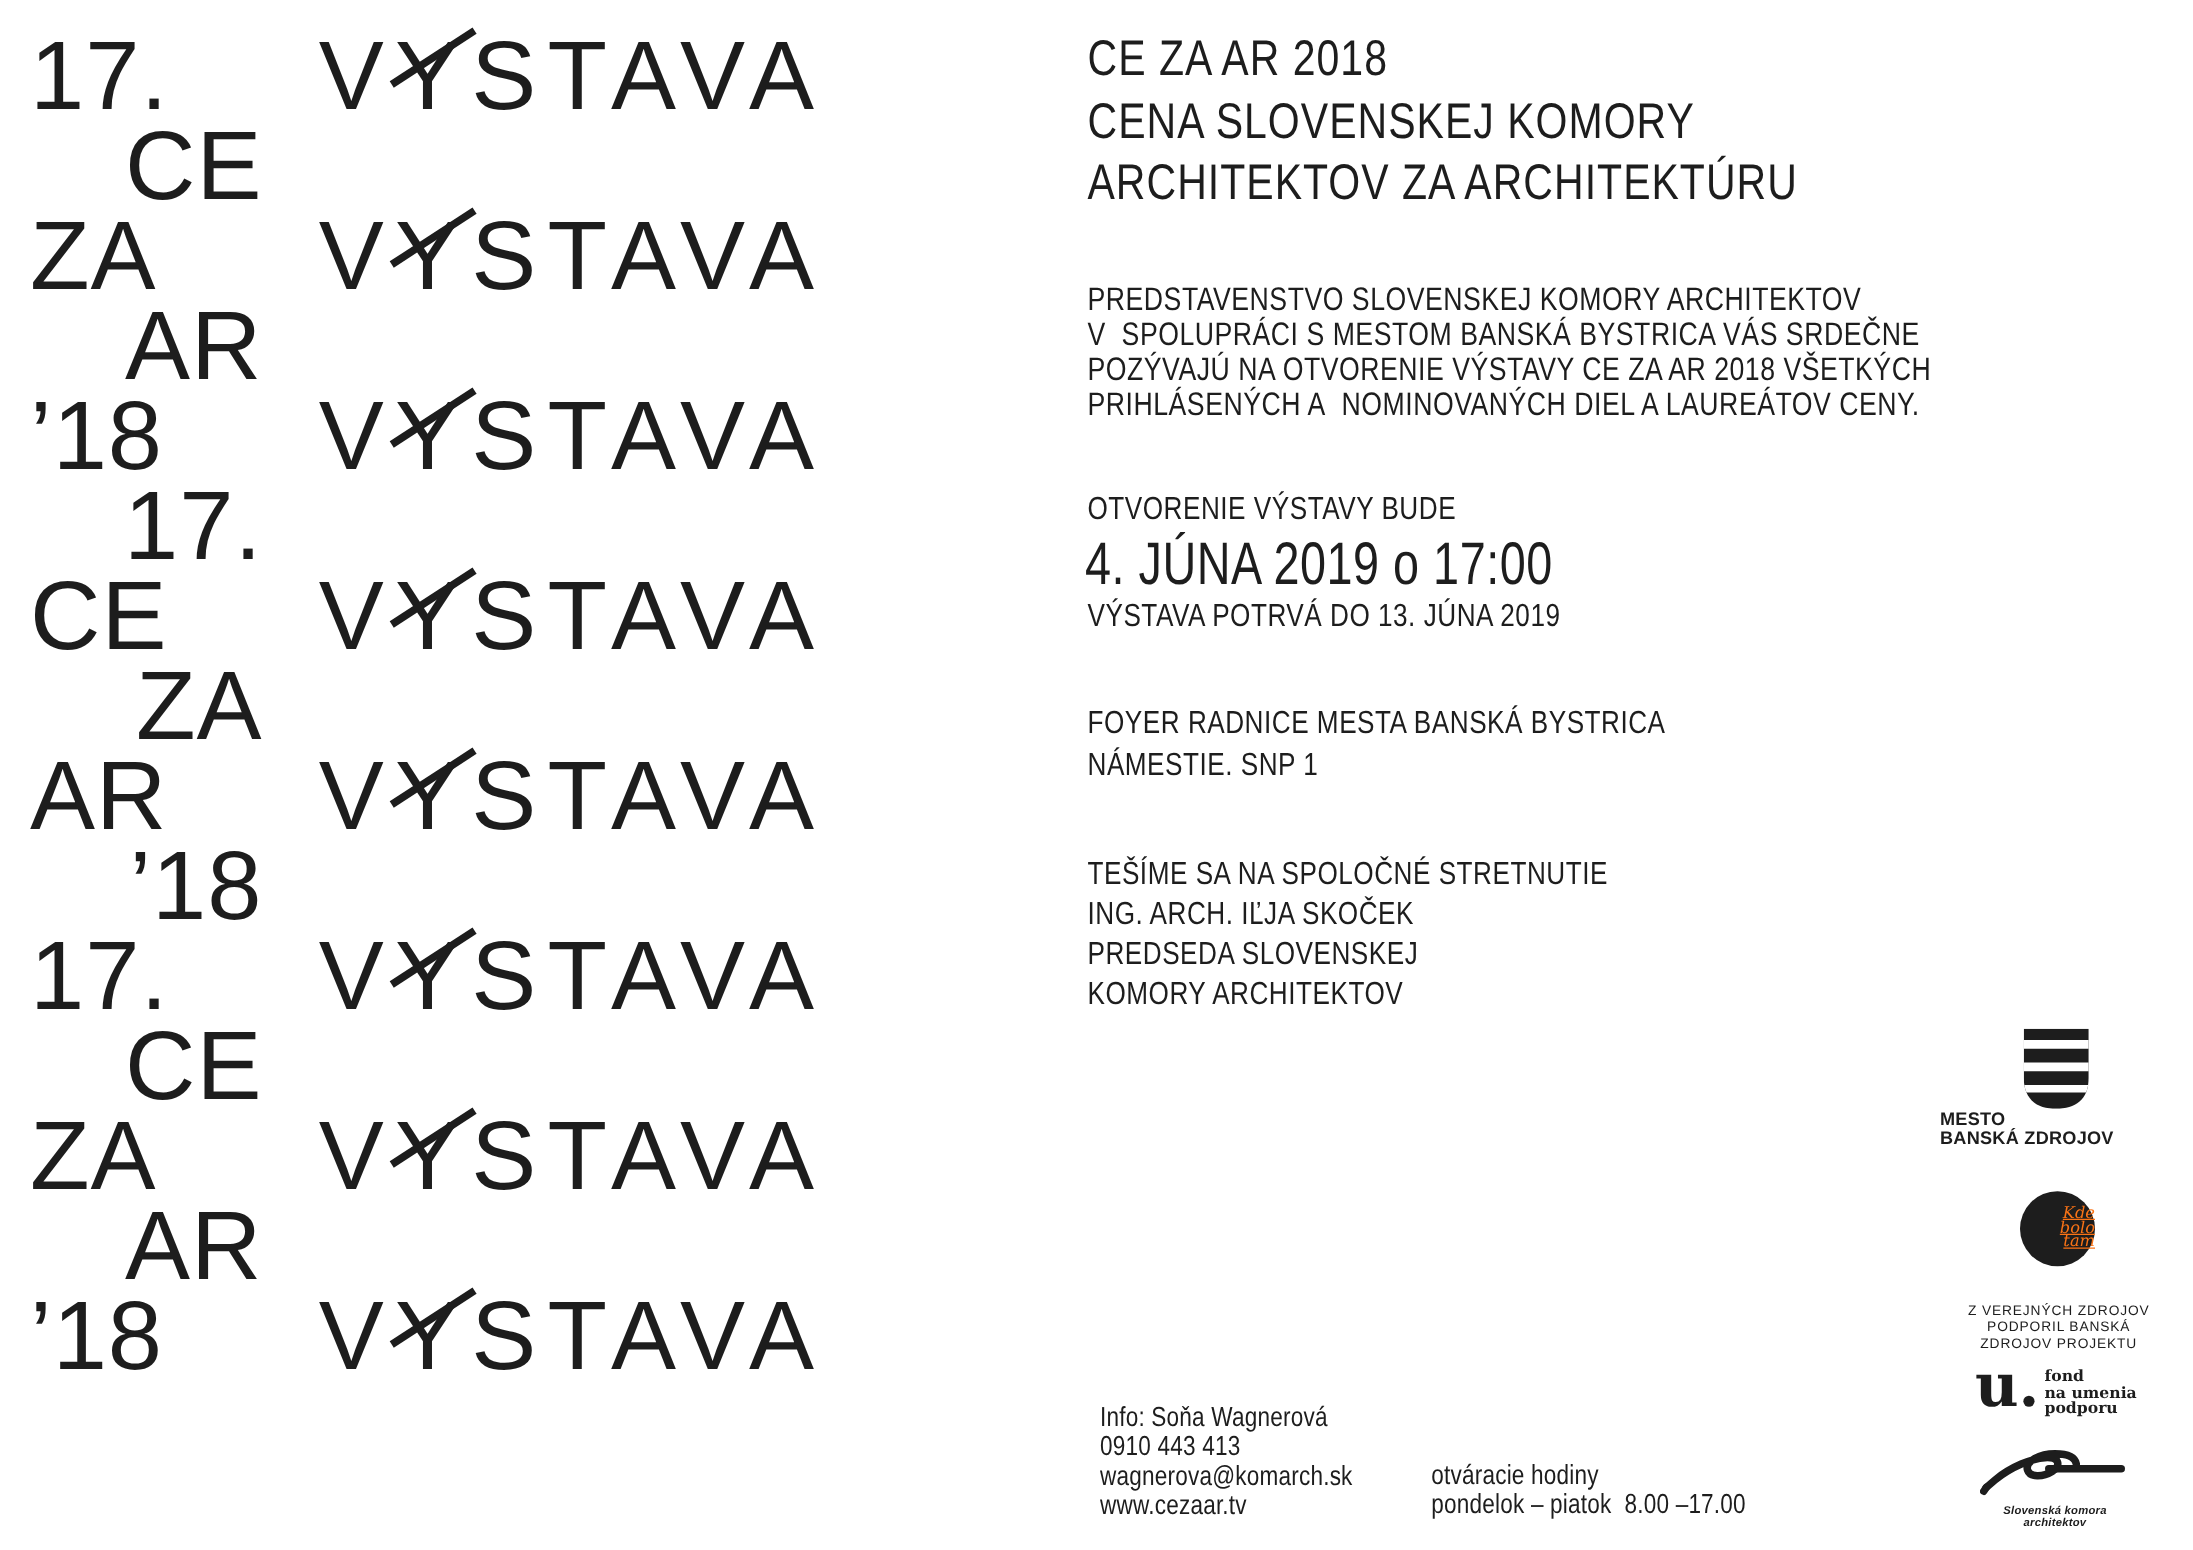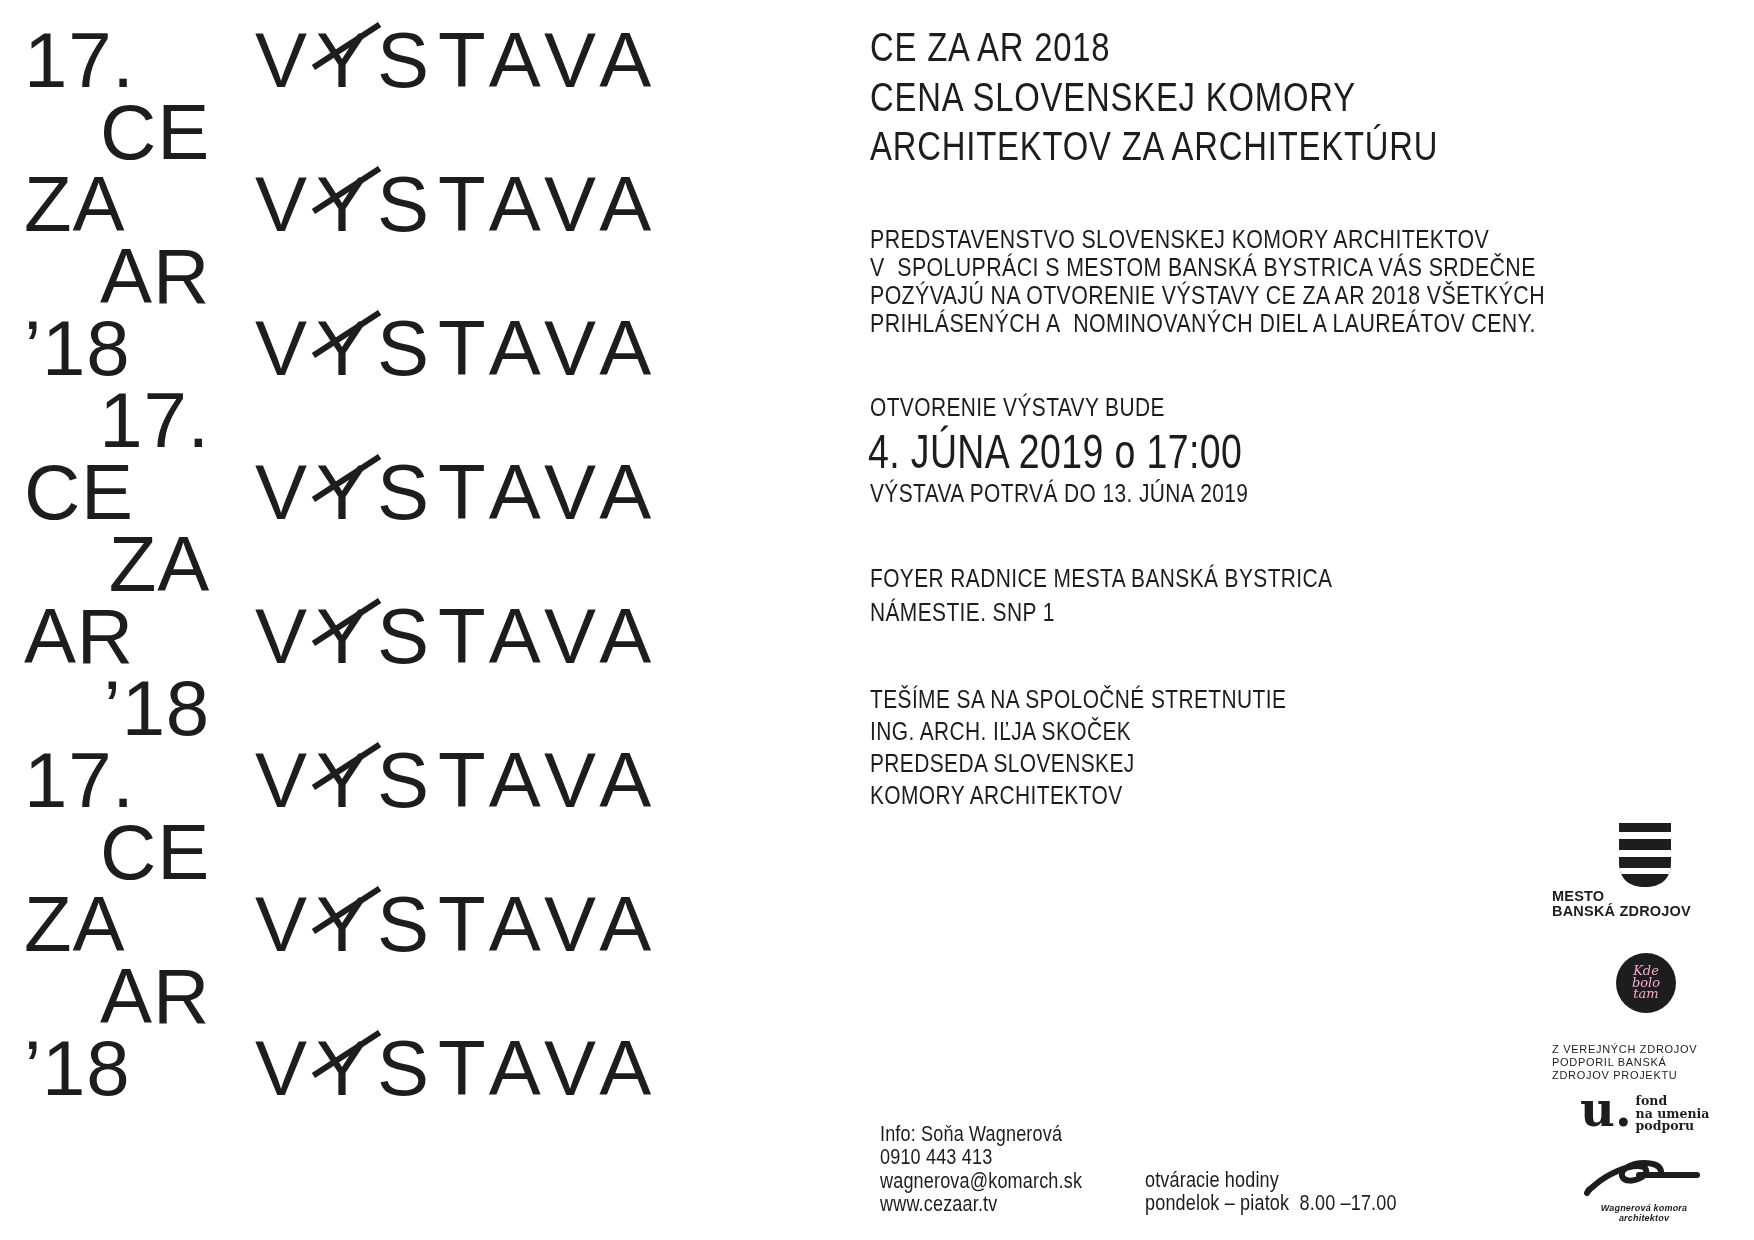--- a/index.html
+++ b/index.html
@@ -29,24 +29,24 @@
   .venue{ left:870px; top:561px; font-size:25.5px; line-height:34px; letter-spacing:0.5px; }
   .closing{ left:870px; top:683px; font-size:25.5px; line-height:32px; letter-spacing:0.5px; }
   .contact{ left:880px; top:1122px; font-size:22px; line-height:23.4px; letter-spacing:0.2px; }
   .hours{ left:1145px; top:1168px; font-size:22px; line-height:23.4px; letter-spacing:0.2px; }
 
   
   .shield{ position:absolute; left:1618px; top:822px; }
   .mesto-label{ position:absolute; left:1552px; top:889px; width:190px; text-align:left;
                 font-size:14.5px; font-weight:bold; line-height:15px; letter-spacing:0.2px; }
   .kdebolo{ position:absolute; left:1616px; top:953px; width:60px; height:60px; border-radius:50%;
-            background:var(--ink); color:#f9a8d4; text-align:center;
+            background:var(--ink); color:#f97316; text-align:right;
             font-family:"DejaVu Serif", serif; font-style:italic; font-size:13px; line-height:11.5px;
-            padding-top:12px; }
-  .support{ position:absolute; left:1552px; top:1043px; width:190px; 
+            padding-top:12px;text-decoration:underline; }
+  .support{ position:absolute; left:1552px; top:1043px; width:190px; text-align:center;
             font-size:11px; line-height:13px; letter-spacing:0.7px; }
   .fpu{ position:absolute; left:1580px; top:1090px; display:flex; align-items:flex-start; }
   .fpu-mark{ font-family:"DejaVu Serif", serif; font-weight:bold; font-size:48px; line-height:38px; }
   .fpu-label{ margin-left:4px; margin-top:5px; font-family:"DejaVu Serif", serif; font-weight:bold;
               font-size:12.5px; line-height:12.5px; }
   .ska{ position:absolute; left:1584px; top:1155px; }
   .ska-caption{ position:absolute; left:1578px; top:1203px; width:132px; text-align:center;
                 font-size:9px; font-weight:bold; font-style:italic; letter-spacing:0.2px; }
 </style>
 </head>
@@ -205,13 +205,13 @@
   </div>
 </div>
 
 <svg class="ska" width="118" height="44" viewBox="0 0 118 44" xmlns="http://www.w3.org/2000/svg">
   <g fill="none" stroke="#1d1d1d" stroke-width="6" stroke-linecap="round" stroke-linejoin="round">
     <path d="M5,35 L12,29 C24,19 42,11 54,11 C63,11 65,17 58,22 C50,27 40,27 38,21 C36,14 48,8 60,8 C70,8 76,11 77,16"></path>
     <path d="M55,20 L113,20"></path>
     <path d="M5,35 L3,38"></path>
   </g>
 </svg>
-<div class="ska-caption">Wagnerová komora architektov</div>
+<div class="ska-caption">Slovenská komora architektov</div>
 
 </body></html>

